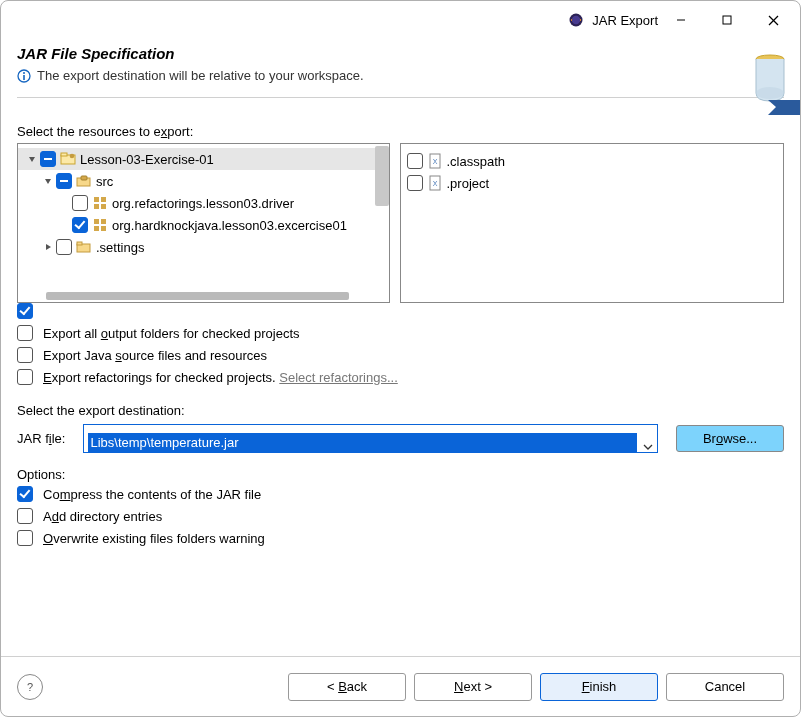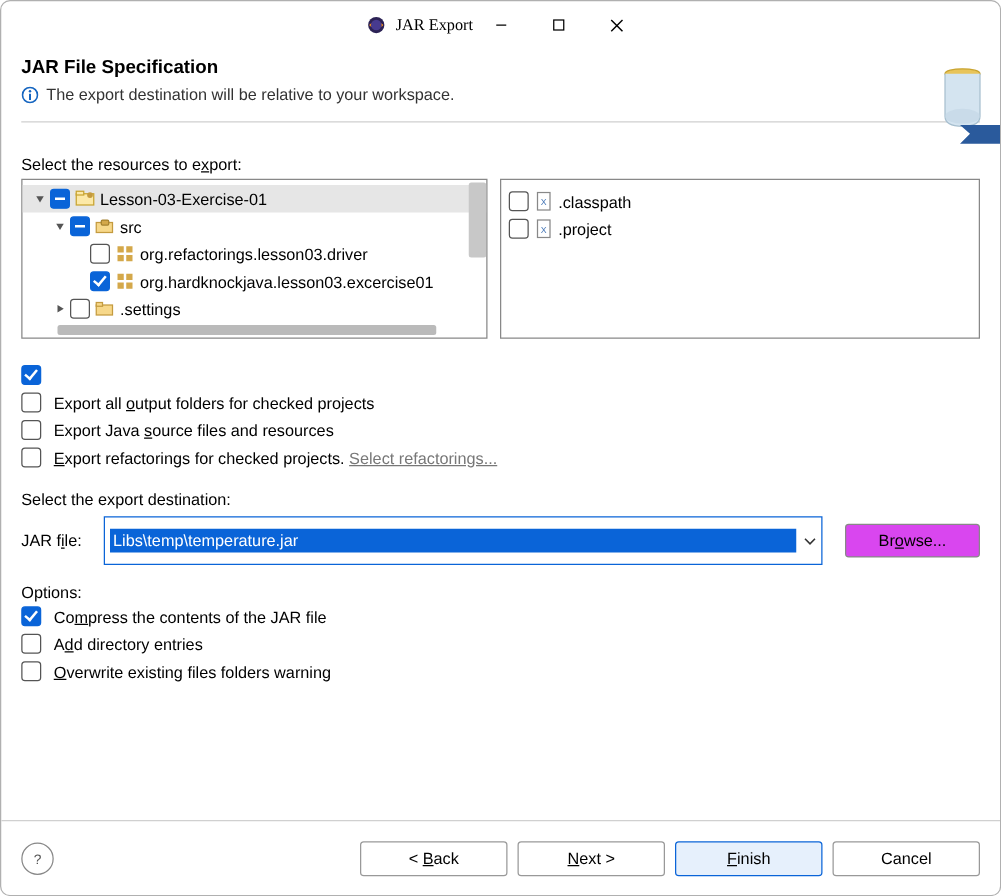--- a/index.html
+++ b/index.html
@@ -1,33 +1,33 @@
 <!DOCTYPE html>
 <html><head>
 <meta charset="utf-8">
 <style>
   * { box-sizing: border-box; }
   html, body { margin: 0; padding: 0; font-family: "Segoe UI", Tahoma, sans-serif; font-size: 13px; color: #000; background: #fff; }
   .window { width: 801px; height: 717px; border: 1px solid #b0b0b0; border-radius: 8px; overflow: hidden; display: flex; flex-direction: column; background: #fff; }
-  .titlebar { height: 38px; display: flex; align-items: center; justify-content: center; padding: 0 4px 0 12px; font-family: Liberation Serif, serif; }
+  .titlebar { height: 38px; display: flex; align-items: center; justify-content: flex-end; padding: 0 4px 0 12px; }
   .titlebar-left { display: flex; align-items: center; gap: 8px; }
   .app-icon { width: 16px; height: 16px; }
   .title-text { font-size: 13px; }
   .win-controls { display: flex; }
   .win-btn { width: 46px; height: 32px; display: flex; align-items: center; justify-content: center; cursor: pointer; }
   .banner { padding: 6px 16px 0 16px; position: relative; }
-  .banner h1 { font-size: 15px; font-weight: 600; margin: 0 0 6px 0; }
+  .banner h1 { font-size: 15px; font-weight: 600; margin: 0 0 6px 0; font-style: italic; }
   .banner-info { display: flex; align-items: center; gap: 6px; color: #333; font-size: 13px; }
   .info-icon { color: #1565c0; }
   .jar-art { position: absolute; right: 0; top: 6px; width: 72px; height: 72px; }
   .sep { height: 1px; background: #d0d0d0; margin-top: 14px; }
   .content { flex: 1; padding: 14px 16px 0 16px; overflow: hidden; }
   .label { margin-bottom: 4px; margin-top: 12px; }
   .underline { text-decoration: underline; }
-  .panes { display: flex; gap: 10px; height: 128px; margin-bottom: 21px; }
+  .panes { display: flex; gap: 10px; height: 160px; margin-bottom: 0; }
   .pane { border: 1px solid #888; flex: 1; position: relative; overflow: hidden; }
   .pane-left { padding: 4px 0; }
   .tree { font-size: 13px; }
   .tree-row { display: flex; align-items: center; height: 22px; padding-left: 6px; white-space: nowrap; }
   .tree-row.selected { background: #e6e6e6; }
   .toggle { width: 16px; display: inline-flex; justify-content: center; cursor: pointer; color: #555; }
   .spacer16 { width: 16px; display: inline-block; }
   .cb { width: 16px; height: 16px; display: inline-flex; align-items: center; justify-content: center; border: 1px solid #555; border-radius: 3px; margin-right: 4px; background: #fff; cursor: pointer; }
   .cb.tri { background: #0a64d8; border-color: #0a64d8; }
   .cb.tri::after { content: ""; width: 8px; height: 2px; background: #fff; }
@@ -36,25 +36,25 @@
   .node-icon { width: 16px; height: 16px; display: inline-flex; align-items: center; justify-content: center; margin-right: 4px; }
   .scrollbar-v { position: absolute; right: 0; top: 2px; width: 14px; height: 60px; background: #c8c8c8; border-radius: 2px; }
   .scrollbar-h { position: absolute; left: 28px; bottom: 2px; right: 40px; height: 8px; background: #bababa; border-radius: 2px; }
   .pane-right { padding: 6px; }
   .right-row { display: flex; align-items: center; height: 22px; }
   .opts { display: flex; flex-direction: column; gap: 6px; margin-bottom: 18px; }
   .opt-row { display: flex; align-items: center; gap: 6px; }
   .link { color: #777; text-decoration: underline; cursor: pointer; }
   .dest-row { display: flex; align-items: center; gap: 18px; margin: 6px 0 14px 0; }
   .dest-row .lbl { white-space: nowrap; }
-  .combo { flex: 1; height: 39px; border: 1px solid #0a64d8; display: flex; align-items: center; padding: 0 4px; position: relative; }
+  .combo { flex: 1; height: 29px; border: 1px solid #0a64d8; display: flex; align-items: flex-end; padding: 0 4px; position: relative; }
   .combo-input { flex: 1; border: none; outline: none; font-size: 13px; background: #0a64d8; color: #fff; height: 19px; padding: 0 2px; }
   .combo-input::selection { background: #0a64d8; color: #fff; }
   .combo-caret { margin-left: 6px; color: #333; cursor: pointer; }
-  .browse-btn { width: 108px; height: 27px; border: 1px solid #888; background: #d946ef; border-radius: 3px; cursor: pointer; font-size: 13px; }
+  .browse-btn { width: 108px; height: 27px; border: 1px solid #888; background: #7dd3fc; border-radius: 3px; cursor: pointer; font-size: 13px; }
   .footer { height: 60px; border-top: 1px solid #d0d0d0; display: flex; align-items: center; justify-content: space-between; padding: 0 16px; }
   .help-btn { width: 26px; height: 26px; border: 1.5px solid #888; border-radius: 50%; display: flex; align-items: center; justify-content: center; color: #555; cursor: pointer; }
   .nav-buttons { display: flex; gap: 8px; }
   .nav-btn { width: 118px; height: 28px; border: 1px solid #999; border-radius: 3px; background: #fff; cursor: pointer; font-size: 13px; }
   .nav-btn.primary { border-color: #0a64d8; background: #e6f0fc; }
   svg { display: block; }
 </style>
 </head>
 <body>
 

